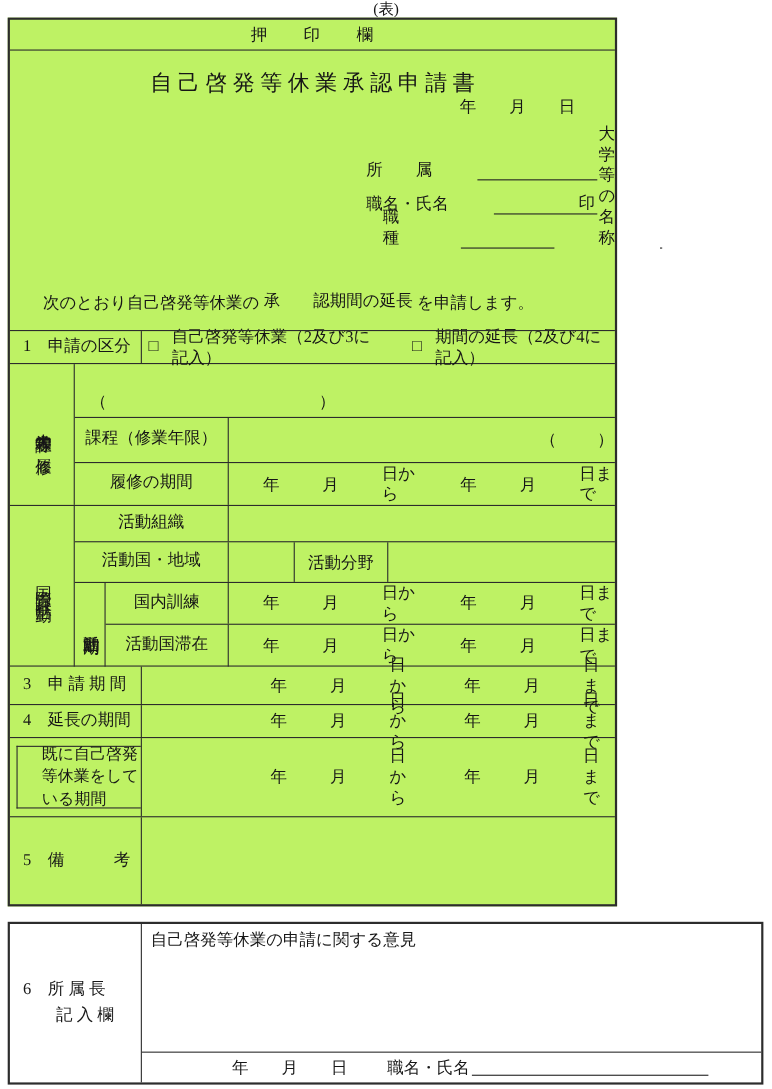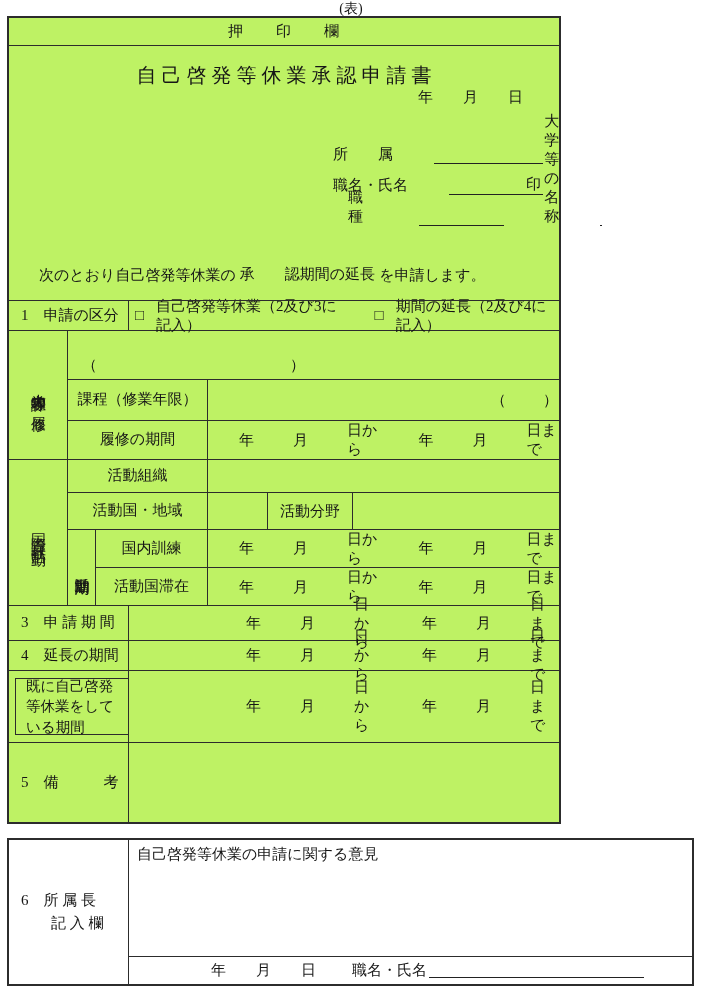--- a/index.html
+++ b/index.html
@@ -85,21 +85,21 @@
   .dl { display:flex; align-items:center; }
   .dl span + span { margin-left:39px; }
   .va { padding-left:31px; }
   .vb { padding-left:117px; }
 
   .labelG { width:120px; border-right:1px solid #2c2c2c; position:relative; }
   .inset {
     position:absolute; left:6px; top:7px; bottom:7px; right:0;
     border:1px solid #2c2c2c; border-right:none;
     display:flex; flex-direction:column; justify-content:center;
-    padding-left:10px; font-size:14.5px; line-height:1.4;
+    padding-left:22px; font-size:14.5px; line-height:1.4;
   }
 
   
   .table2 {
     position:absolute; left:7px; top:838px; width:687px; height:148px;
     border:2px solid #2c2c2c; display:flex; background:#fff;
   }
   .t2right { flex:1; position:relative;text-align:right; }
   .opinion { position:absolute; top:5px; left:8px; }
   .sign-row {

